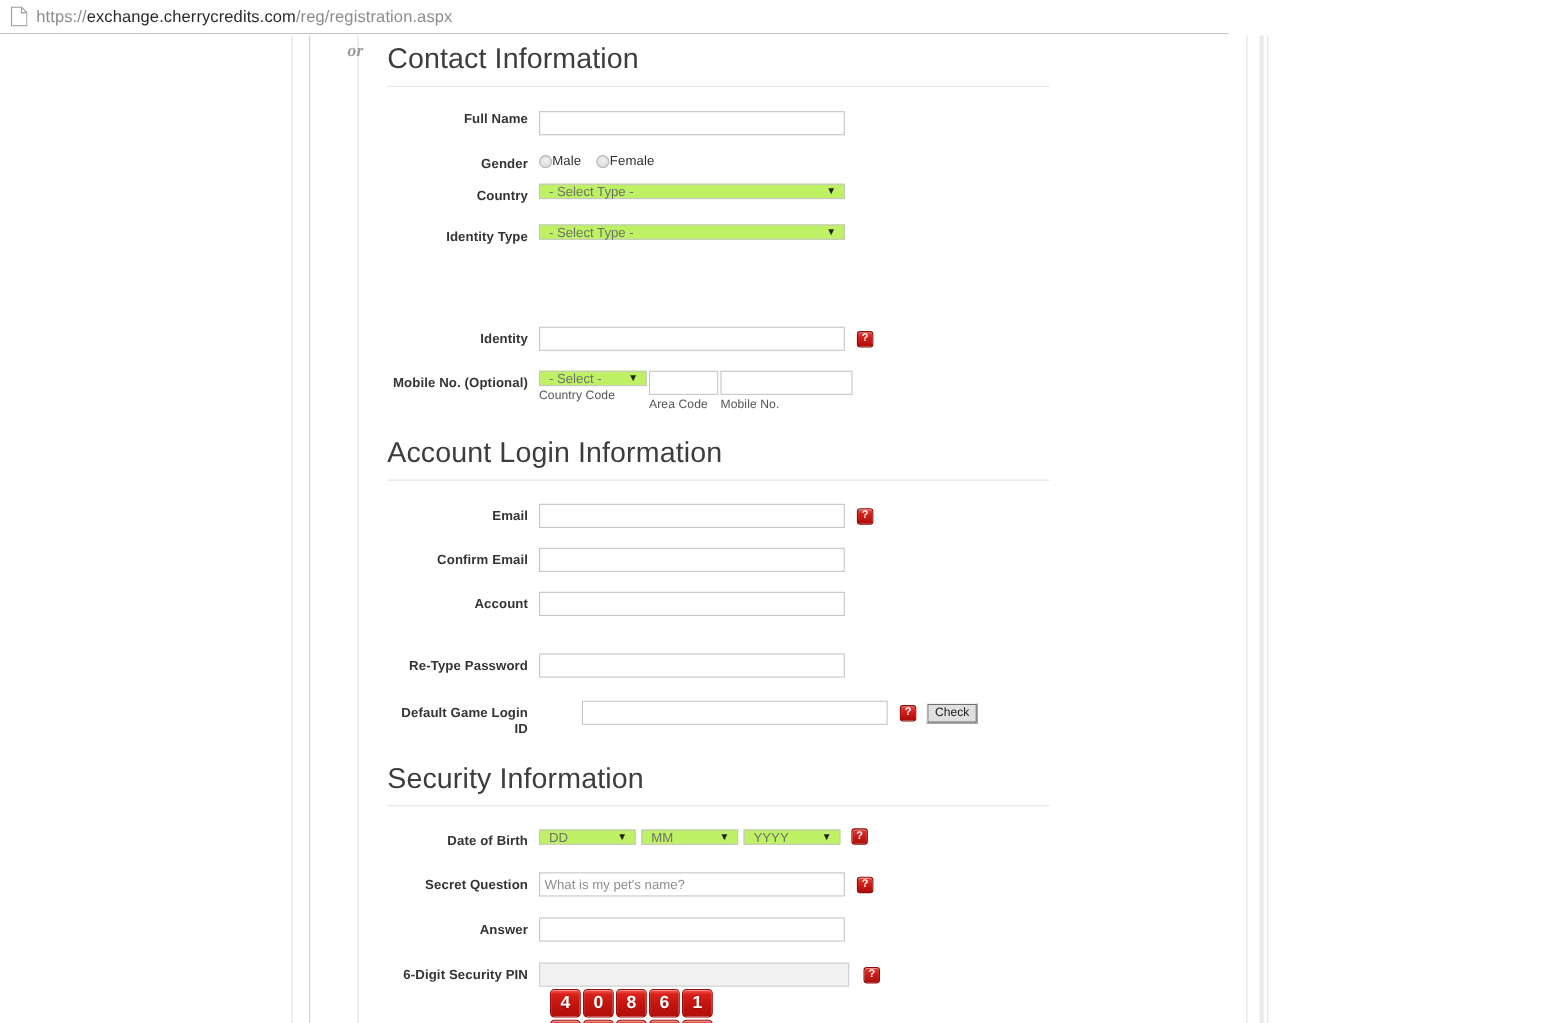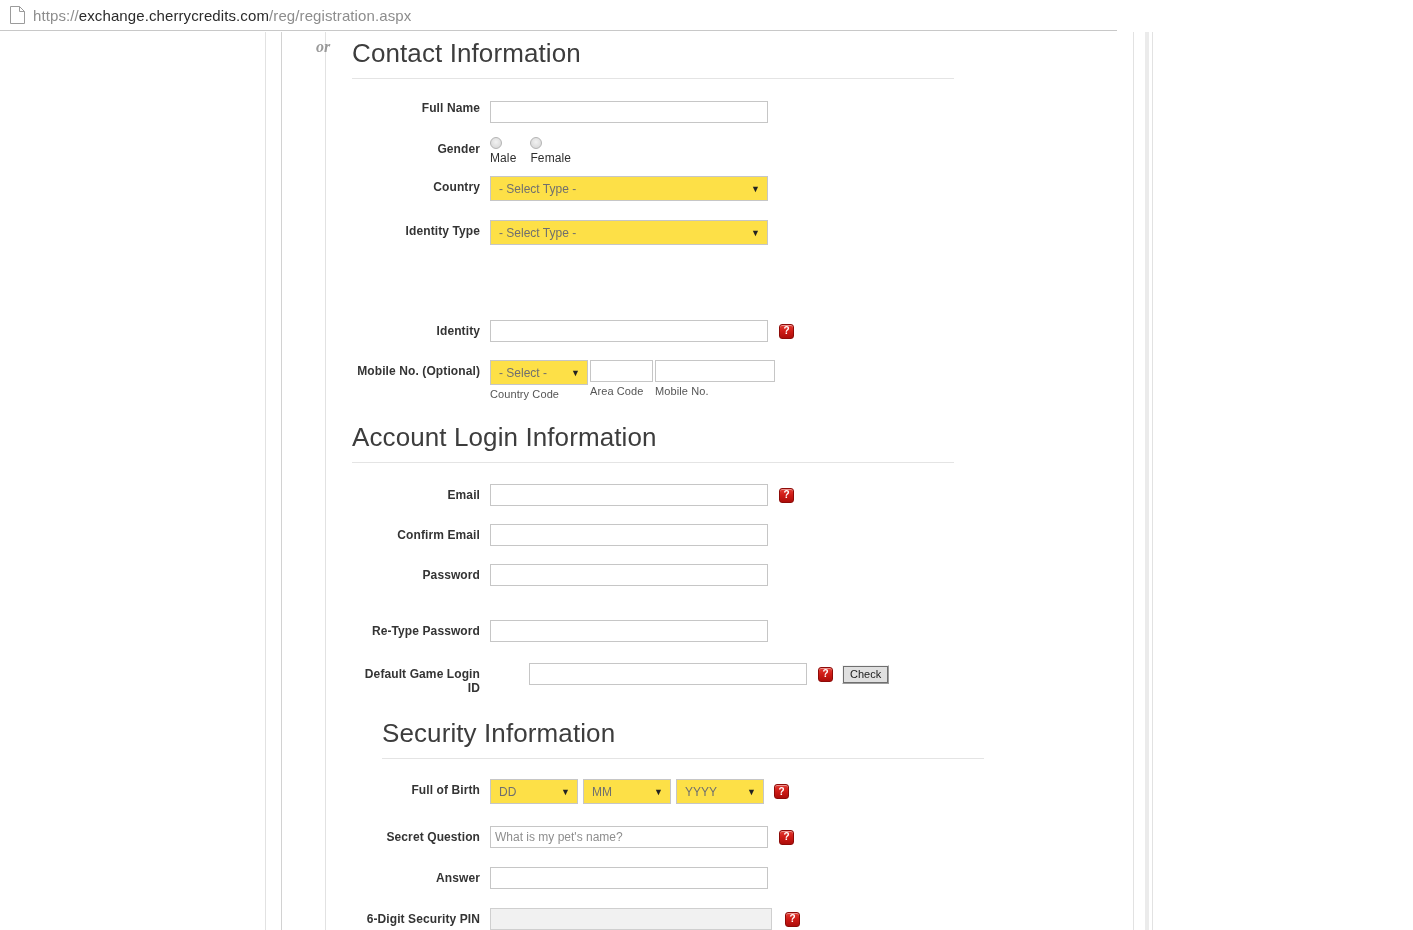--- a/index.html
+++ b/index.html
@@ -134,23 +134,23 @@
   }
   .txt::placeholder { color: #8e8e8e; opacity: 1; }
   .txt.pin {
     width: 282px;
     background: #f1f1f1;
     border-color: #cfcfcf;
   }
 
   .sel {
     position: relative;
-    height: 25px;
+    height: 14px;
     border: 1px solid #c6c6c6;
-    background: #fde047;
+    background: #bef264;
     box-sizing: border-box;
     display: flex;
     align-items: center;
     font-size: 12px;
     color: #6f6f6f;
     padding-left: 8px;
     user-select: none;
   }
   .sel .arrow {
     position: absolute;
@@ -208,22 +208,22 @@
     box-sizing: border-box;
     cursor: pointer;
     line-height: 17px;
     text-align: center;
   }
 
   
   .radio-group { display: flex; }
   .radio-item {
     display: flex;
-    flex-direction: column;
-    align-items: flex-start;
+    flex-direction: row;
+    align-items: flex-end;
     margin-right: 14px;
     cursor: pointer;
   }
   .radio-dot {
     width: 12px;
     height: 12px;
     border-radius: 50%;
     background: radial-gradient(circle at 50% 40%, #f2f2f2 0%, #dcdcdc 70%, #cfcfcf 100%);
     border: 1px solid #b4b4b4;
     box-sizing: border-box;
@@ -372,21 +372,21 @@
     </div>
 
     <div class="row" style="margin-top:18px;">
       <div class="lbl" style="padding-top:4px;">Confirm Email</div>
       <div class="ctrl">
         <input class="txt" type="text" value="" style="">
       </div>
     </div>
 
     <div class="row" style="margin-top:18px;">
-      <div class="lbl" style="padding-top:4px;">Password</div>
+      <div class="lbl" style="padding-top:4px;">Account</div>
       <div class="ctrl">
         <input class="txt" type="password" value="" style="">
       </div>
     </div>
 
     <div class="row" style="margin-top:34px;">
       <div class="lbl" style="padding-top:4px;">Re-Type Password</div>
       <div class="ctrl">
         <input class="txt" type="password" value="" style="">
       </div>
@@ -394,24 +394,24 @@
 
     <div class="row" style="margin-top:21px;gap:39px;">
       <div class="lbl" style="padding-top:4px;">Default Game Login ID</div>
       <div class="ctrl" style="display:flex; align-items:center;">
         <input class="txt" type="text" value="" style="">
         <span class="help" style="margin-left:11px;">?</span>
         <button class="btn-check" style="margin-left:9px;">Check</button>
       </div>
     </div>
 
-    <div class="section-title" style="margin-top:23px;margin-left:30px;">Security Information</div>
+    <div class="section-title" style="margin-top:23px;">Security Information</div>
 
     <div class="row" style="margin-top:20px;">
-      <div class="lbl" style="padding-top:4px;">Full of Birth</div>
+      <div class="lbl" style="padding-top:4px;">Date of Birth</div>
       <div class="ctrl" style="display:flex; align-items:center;">
         <div class="sel dob">
           <span>DD</span>
           <span class="arrow">▼</span>
         </div>
         <div class="sel dob" style="margin-left:5px;">
           <span>MM</span>
           <span class="arrow">▼</span>
         </div>
         <div class="sel dob" style="margin-left:5px;">

